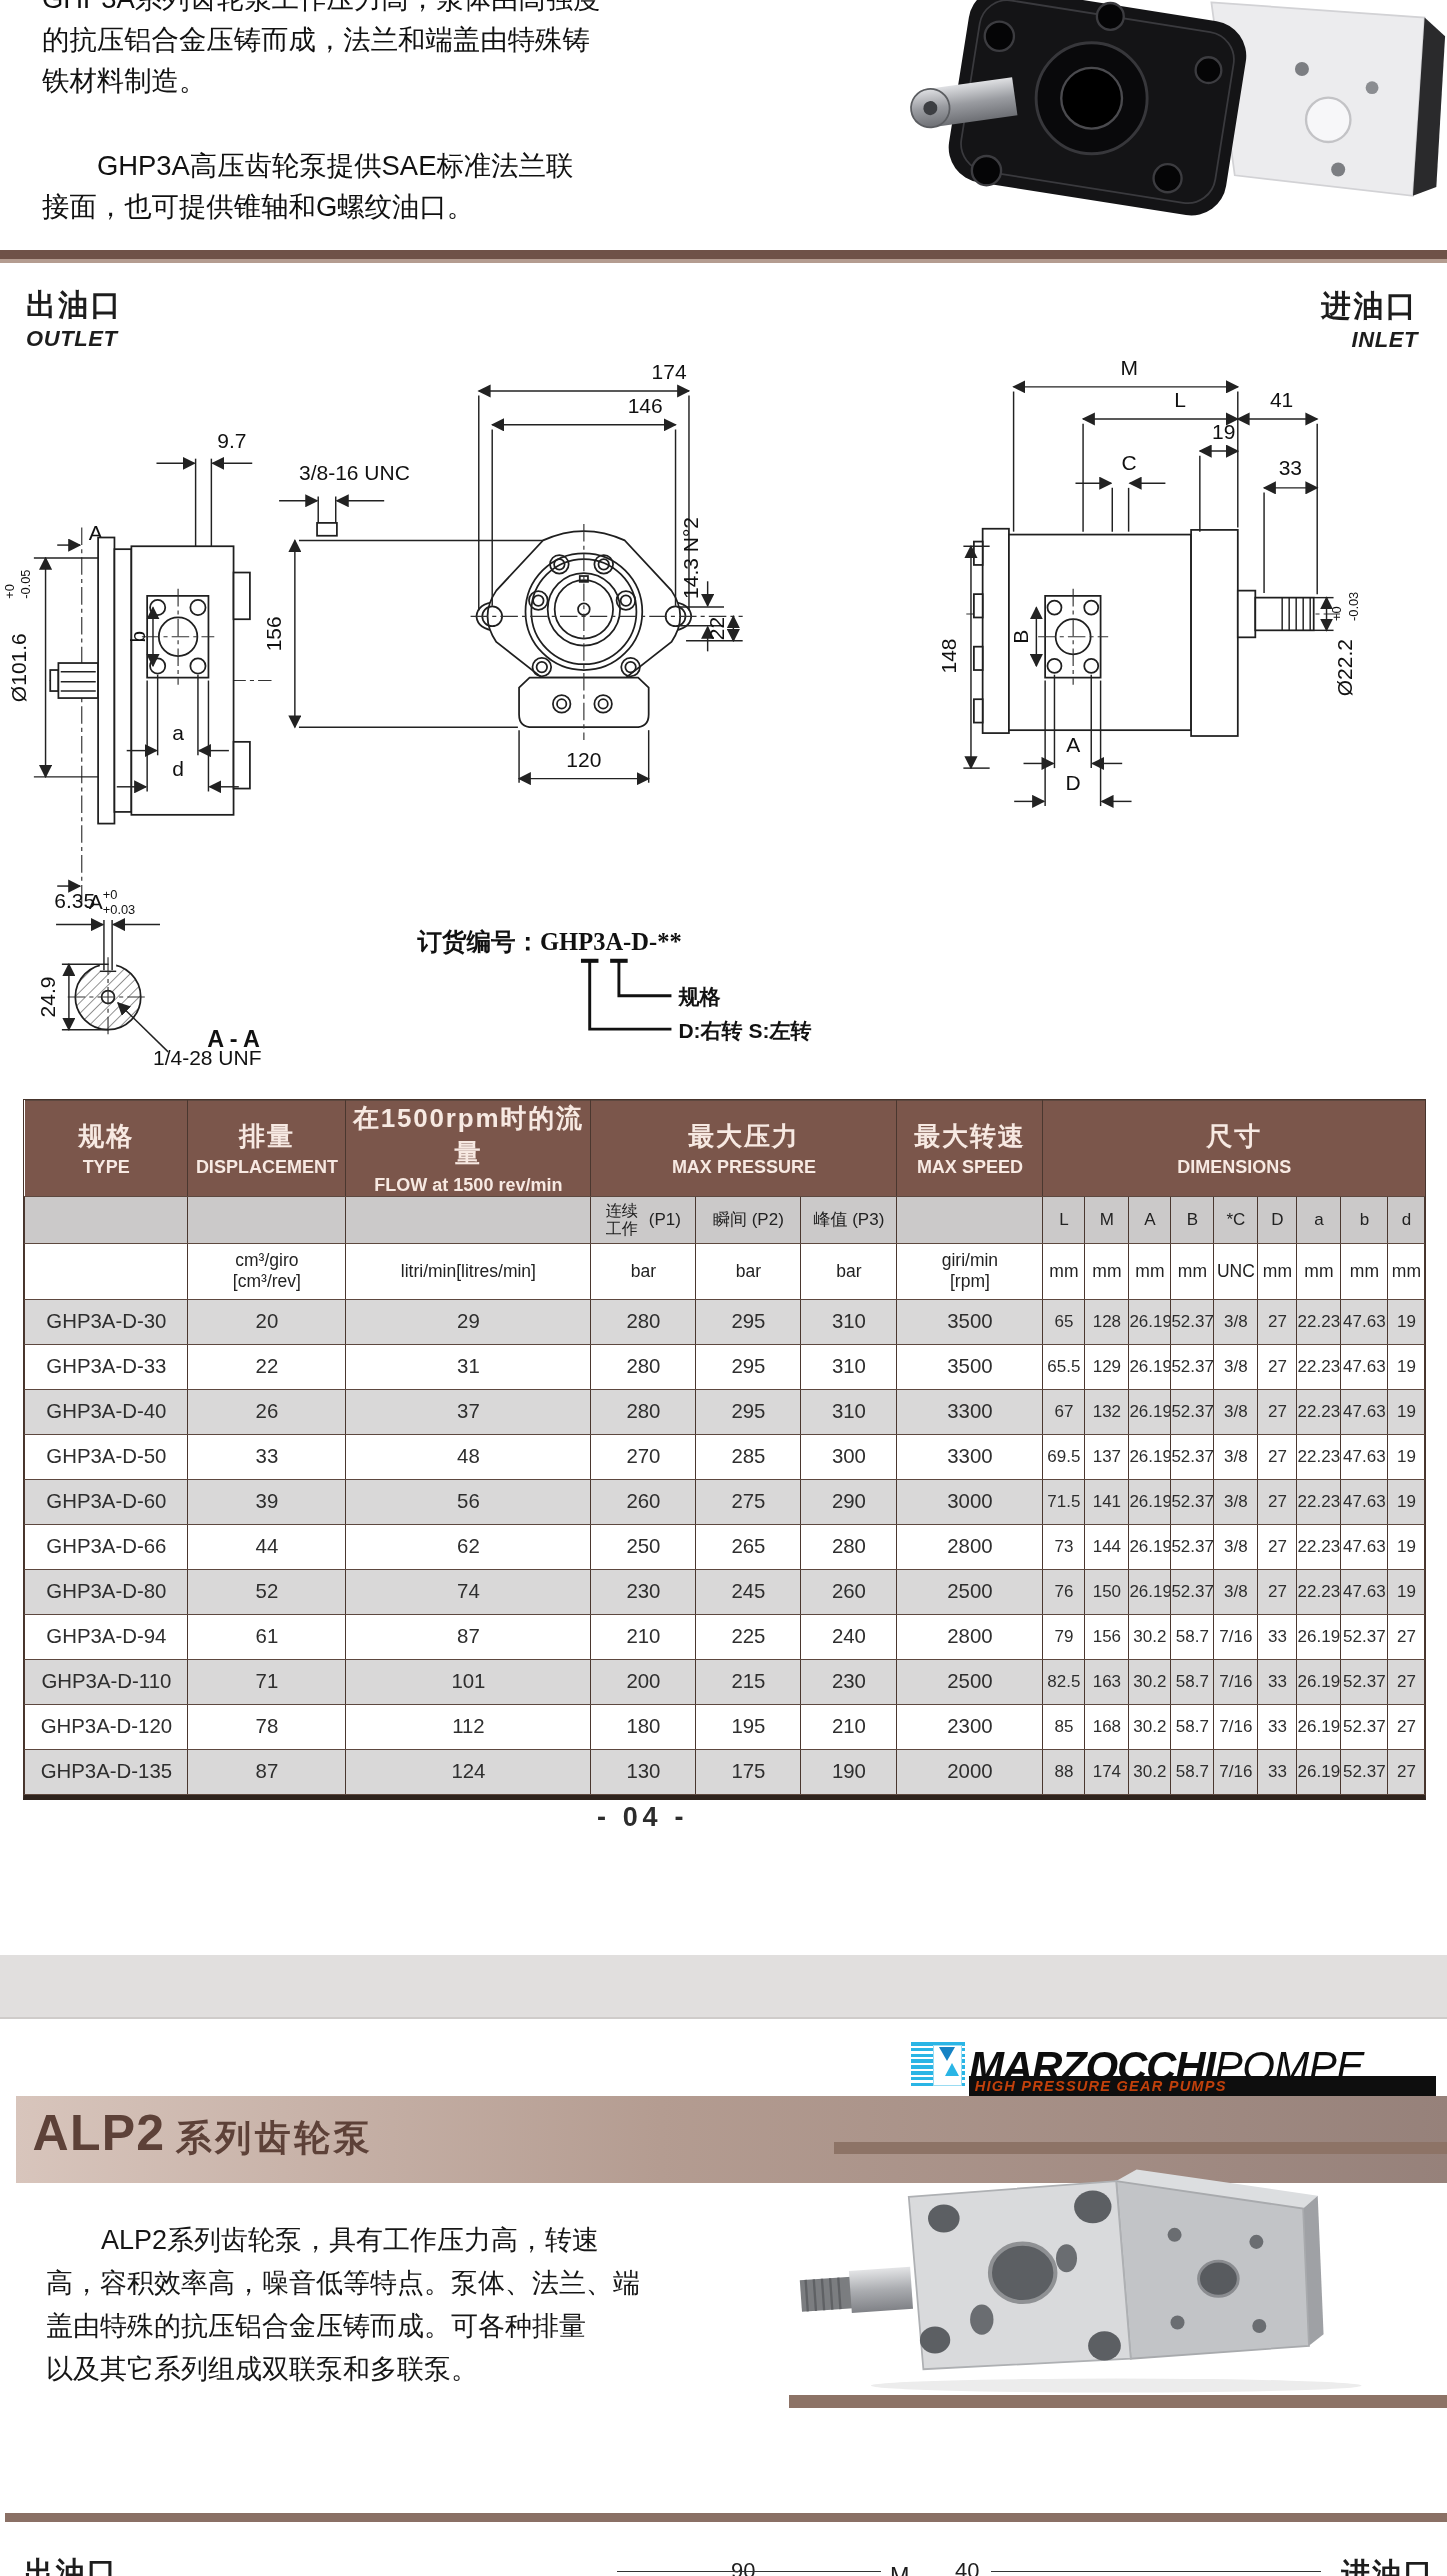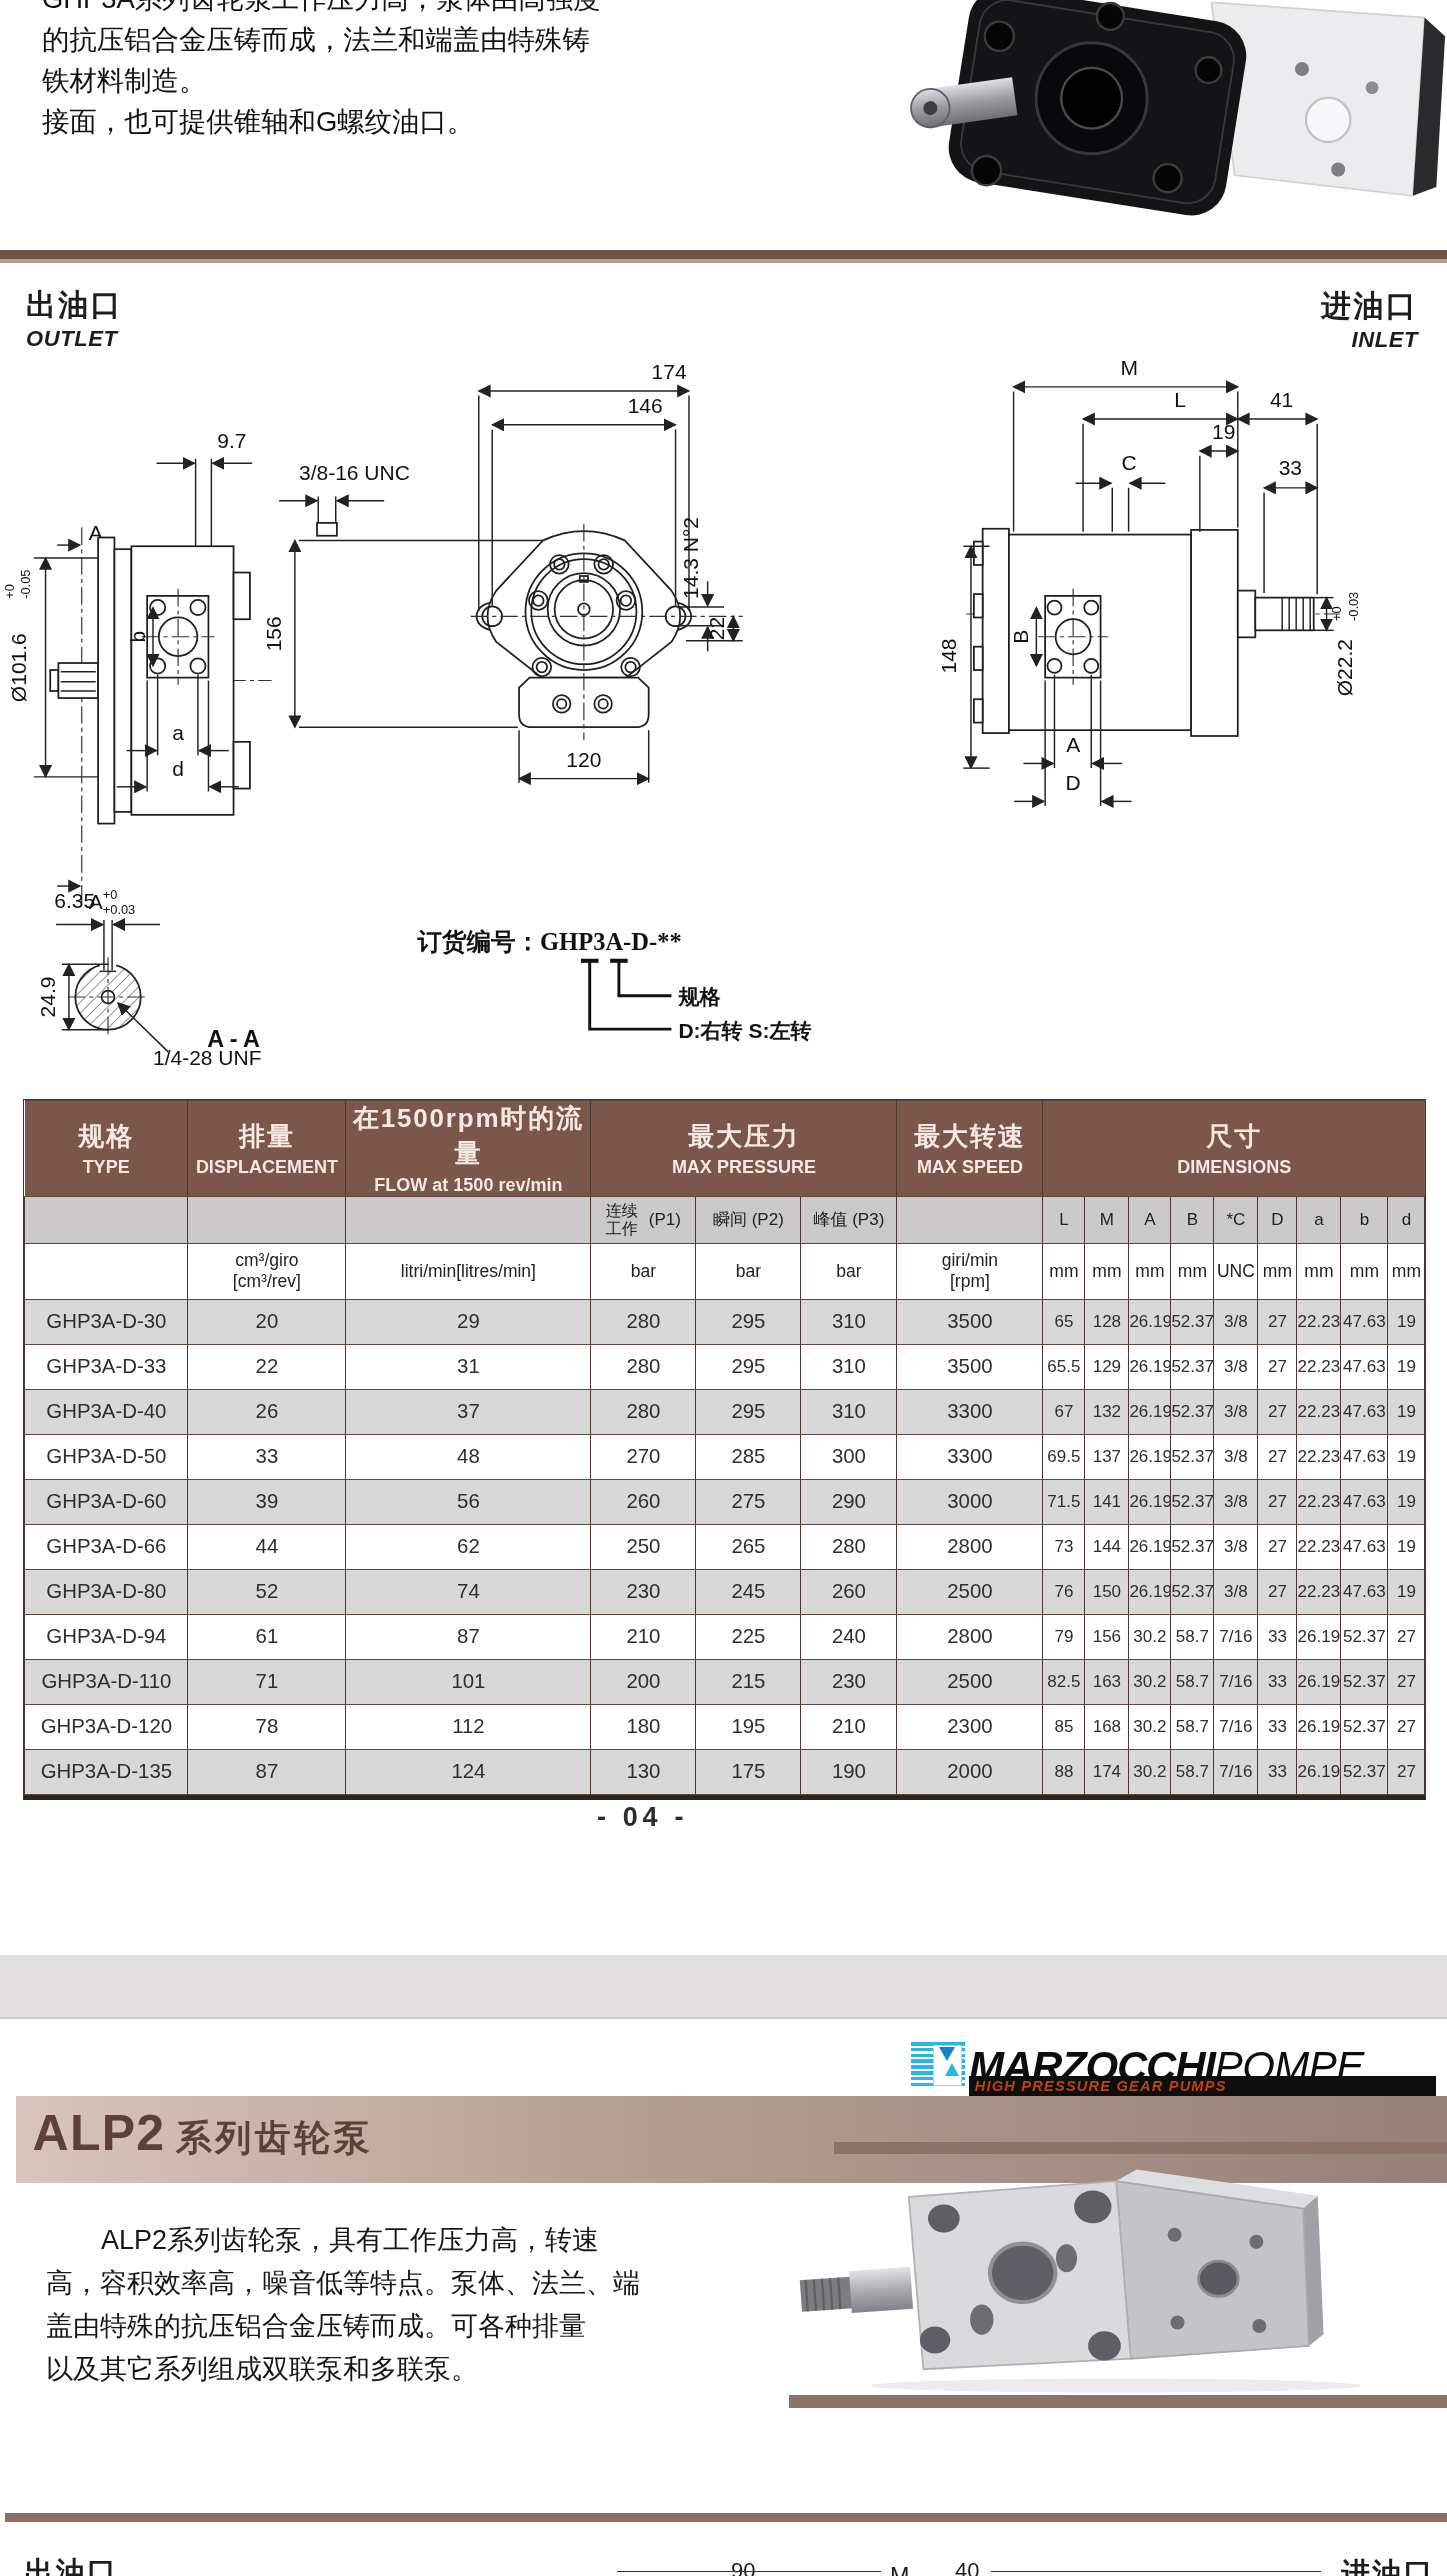--- a/index.html
+++ b/index.html
@@ -98,20 +98,21 @@
 </style>
 </head>
 <body>
 
 <div class="page">
 
   <div class="top-text">
     <div>GHP3A系列齿轮泵工作压力高，泵体由高强度</div>
     <div>的抗压铝合金压铸而成，法兰和端盖由特殊铸</div>
     <div>铁材料制造。</div>
+    <div class="indent gap">GHP3A高压齿轮泵提供SAE标准法兰联</div>
     <div>接面，也可提供锥轴和G螺纹油口。</div>
   </div>
 
   <svg class="top-photo" viewBox="0 0 950 385">
     <defs>
       <linearGradient id="silver" x1="0" y1="0" x2="0" y2="1">
         <stop offset="0" stop-color="#dfe0e3"></stop>
           <stop offset="0.5" stop-color="#9a9ca1"></stop>
           <stop offset="1" stop-color="#6d6f74"></stop>
       </linearGradient>

